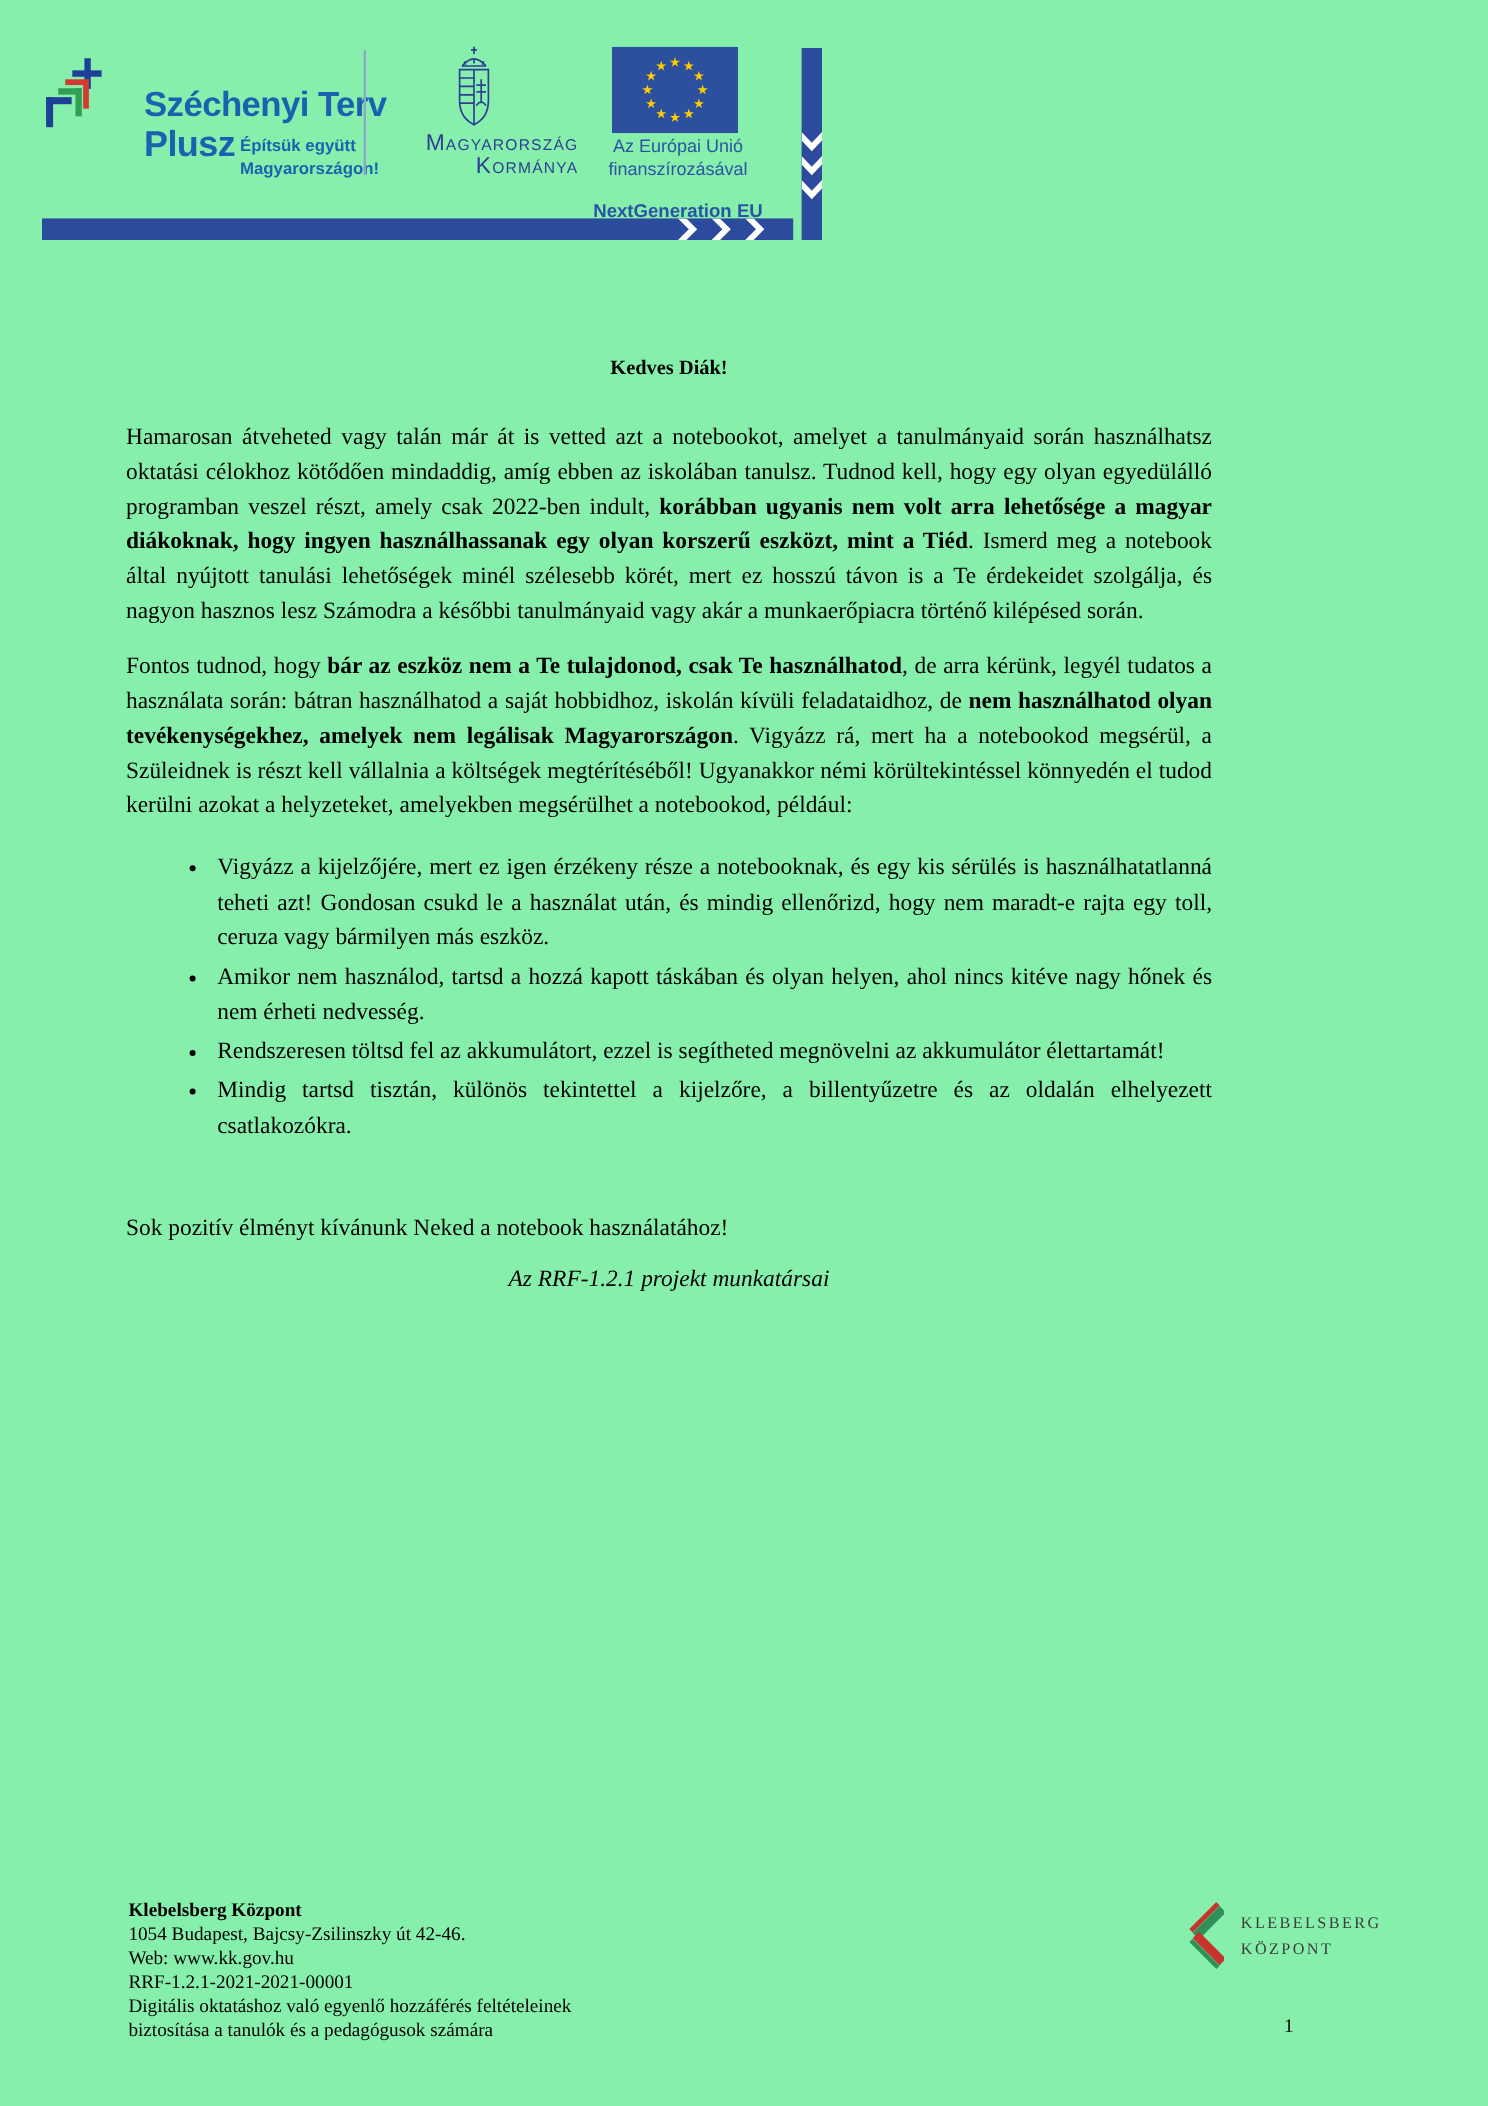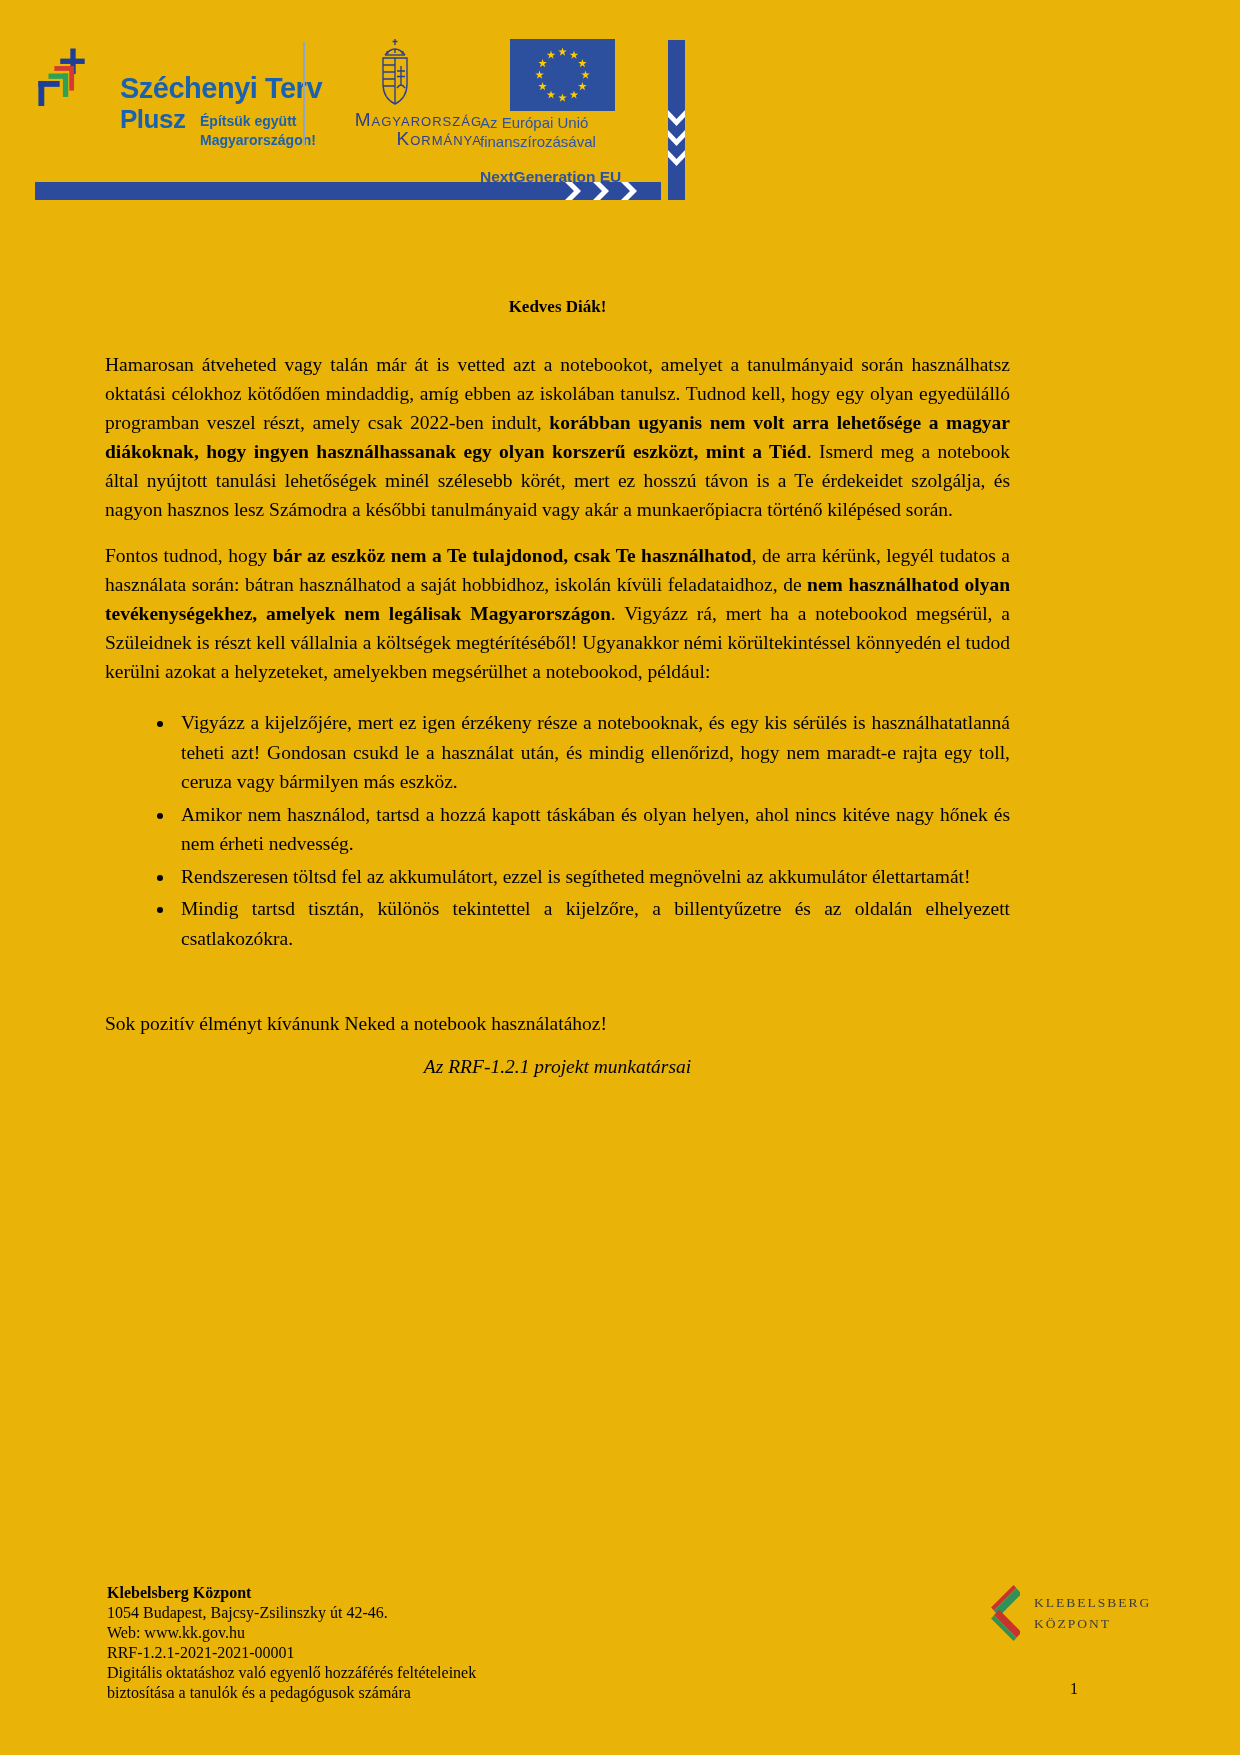--- a/index.html
+++ b/index.html
@@ -1,54 +1,54 @@
 <!DOCTYPE html>
 <html><head>
 <meta charset="utf-8">
 <style>
   html,body{margin:0;padding:0;background:#fff;}
   .page{
     position:relative;
     width:1240px;height:1755px;
-    background:#eab308;
+    background:#86efac;
     font-family:"Liberation Serif", serif;
     color:#000;
     overflow:hidden;
   }
   
   .szechenyi-mark{position:absolute;left:35px;top:40px;}
   .sz-title1{
     position:absolute;left:120px;top:72px;
     font-family:"Liberation Sans",sans-serif;font-weight:bold;
     font-size:29px;color:#1a62b0;letter-spacing:-0.5px;
   }
   .sz-title2{
     position:absolute;left:120px;top:104px;
     font-family:"Liberation Sans",sans-serif;font-weight:bold;
-    font-size:26px;color:#1a62b0;letter-spacing:-0.5px;
+    font-size:30px;color:#1a62b0;letter-spacing:-0.5px;
   }
   .sz-tagline{
     position:absolute;left:200px;top:112px;
     font-family:"Liberation Sans",sans-serif;font-weight:bold;
     font-size:14px;line-height:19px;color:#1a62b0;
   }
   .divider-line{
     position:absolute;left:303px;top:42px;width:2px;height:104px;
     background:#8fa6c6;
   }
   .kormany-arms{position:absolute;left:372px;top:38px;}
   .kormany-name{
     position:absolute;left:312px;top:110px;width:170px;
     text-align:right;color:#2c3f92;
     font-family:Liberation Sans, sans-serif;
     font-variant:small-caps;font-size:19px;line-height:19px;letter-spacing:1px;
   }
   .eu-flag{position:absolute;left:510px;top:39px;}
   .eu-text{
-    position:absolute;left:480px;top:113px;width:170px;text-align:left;
+    position:absolute;left:480px;top:113px;width:170px;text-align:center;
     font-family:"Liberation Sans",sans-serif;color:#2c53a4;
     font-size:15px;line-height:19px;
   }
   .eu-program{font-weight:bold;font-size:15.5px;display:block;margin-top:16px;}
   .vbar{
     position:absolute;left:668px;top:40px;width:17px;height:160px;
     background:#2c4b9c;
   }
   .vbar svg{position:absolute;left:0;top:70px;}
   .hbar{

